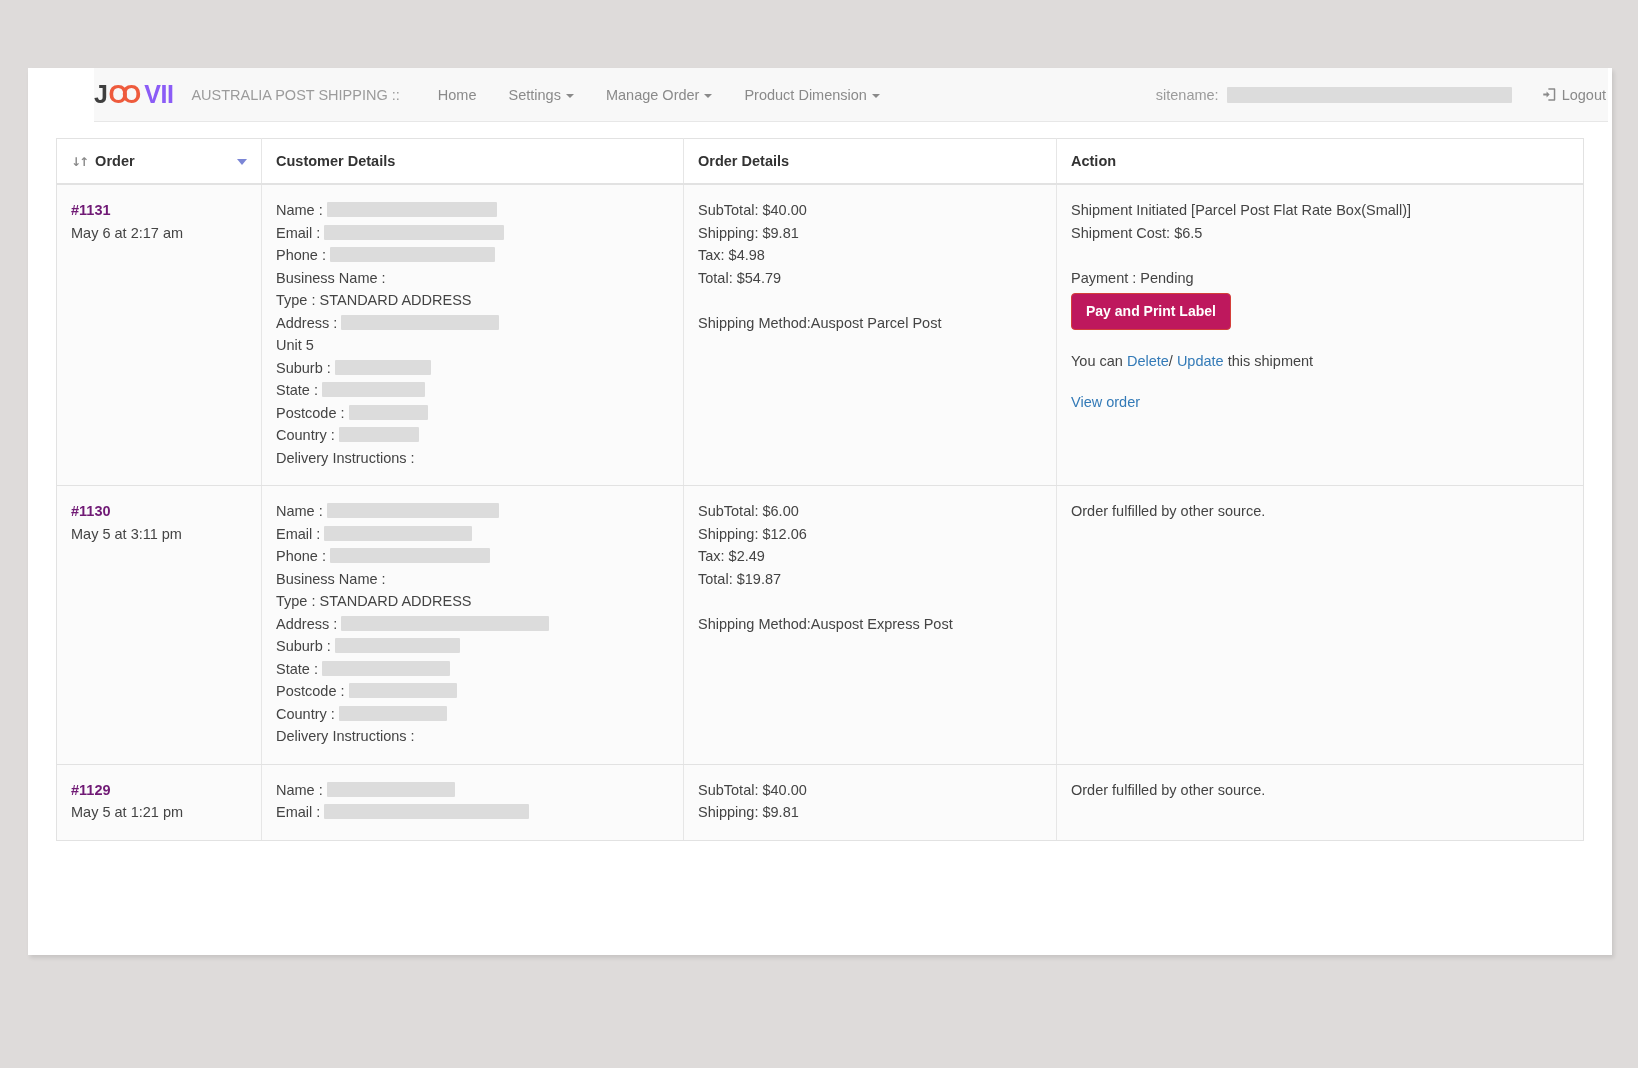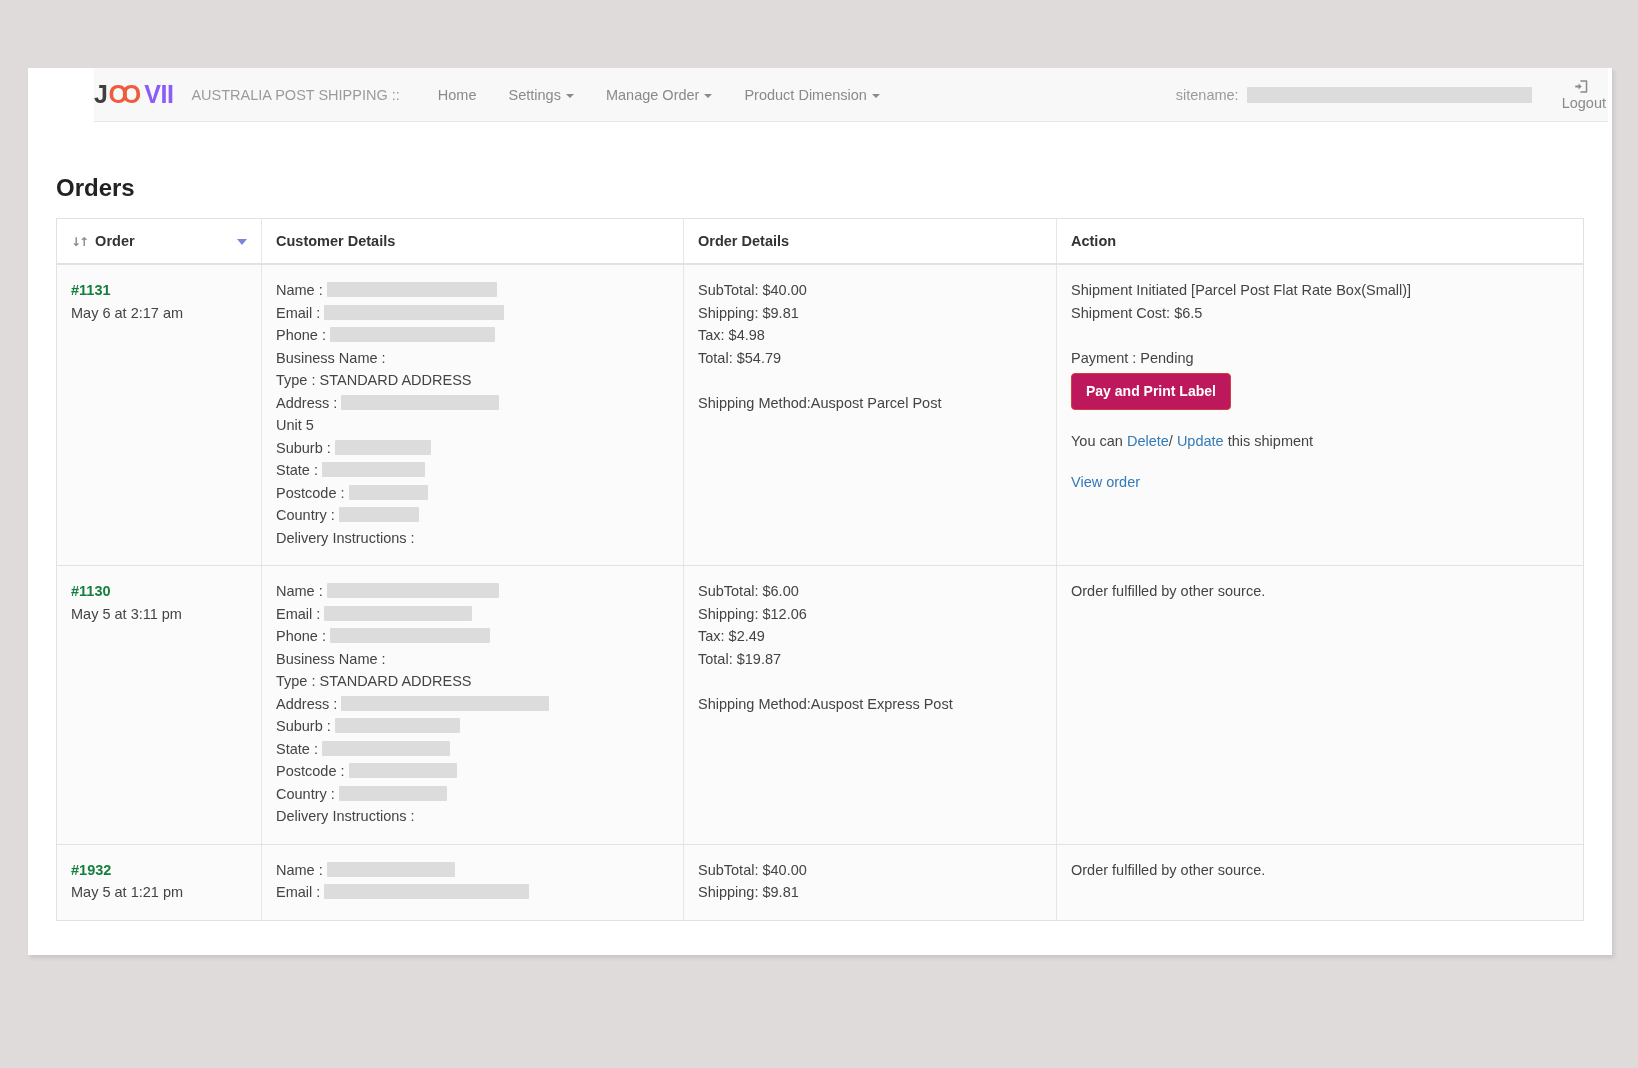--- a/index.html
+++ b/index.html
@@ -78,21 +78,20 @@
     height: 14px;
     vertical-align: middle;
     border-radius: 1px;
   }
   .sitename-redact { width: 285px; height: 16px; }
   .logout-link {
     display: flex; align-items: center;
     font-size: 14.5px; color: #8a8a8a;
     margin-left: 30px; text-decoration: none; cursor: pointer;
     white-space: nowrap;
-    flex-direction: column;
   }
   .logout-icon { margin-right: 3px; display: flex; }
 
   
   .content { padding: 0 28px 0 28px; }
 
   .page-title {
     font-size: 24px; font-weight: bold; color: #222;
     margin: 52px 0 0 0;
   }
@@ -192,21 +191,21 @@
   }
   table.orders td:last-child { border-right: none; }
 
   td.cell-order {
     background: #f5f5f5;
     color: #444;
     padding-left: 12px;
   }
   td.cell-customer, td.cell-details, td.cell-action { background: #fbfbfb; }
 
-  .order-id { font-weight: bold; color: #15803d; display: block; }
+  .order-id { font-weight: bold; color: #701a75; display: block; }
   .order-date { display: block; }
 
   .kv { white-space: nowrap; }
   .kv .label { color: #444; }
   .redact-line {
     display: inline-block;
     background: #dcdcdc;
     height: 15px;
     vertical-align: -2px;
     margin-left: 4px;
@@ -272,21 +271,20 @@
               <path d="M7.2 8L4.3 5.2v1.9H1.2v1.8h3.1v1.9L7.2 8z" fill="#8a8a8a"></path>
             </svg>
           </span>
           <span>Logout</span>
         </a>
       </div>
     </div>
 
     <div class="content">
 
-      <h1 class="page-title">Orders</h1>
 
 
       <table class="orders">
         <thead>
           <tr>
             <th class="col-order">
               <span class="sort-both">↓↑</span><span>Order</span>
               <span class="sort-desc-mark"></span>
             </th>
             <th class="col-customer">
@@ -366,21 +364,21 @@
               <div class="blank-line"></div>
               <div>Shipping Method:Auspost Express Post</div>
             </td>
             <td class="cell-action">
               <div>Order fulfilled by other source.</div>
             </td>
           </tr>
 
           <tr>
             <td class="cell-order">
-              <span class="order-id">#1932</span>
+              <span class="order-id">#1129</span>
               <span class="order-date">May 5 at 1:21 pm</span>
             </td>
             <td class="cell-customer">
               <div class="kv"><span class="label">Name :</span><span class="redact-line" style="width:128px"></span></div>
               <div class="kv"><span class="label">Email :</span><span class="redact-line" style="width:205px"></span></div>
 
             </td>
             <td class="cell-details">
               <div>SubTotal: $40.00</div>
               <div>Shipping: $9.81</div>

